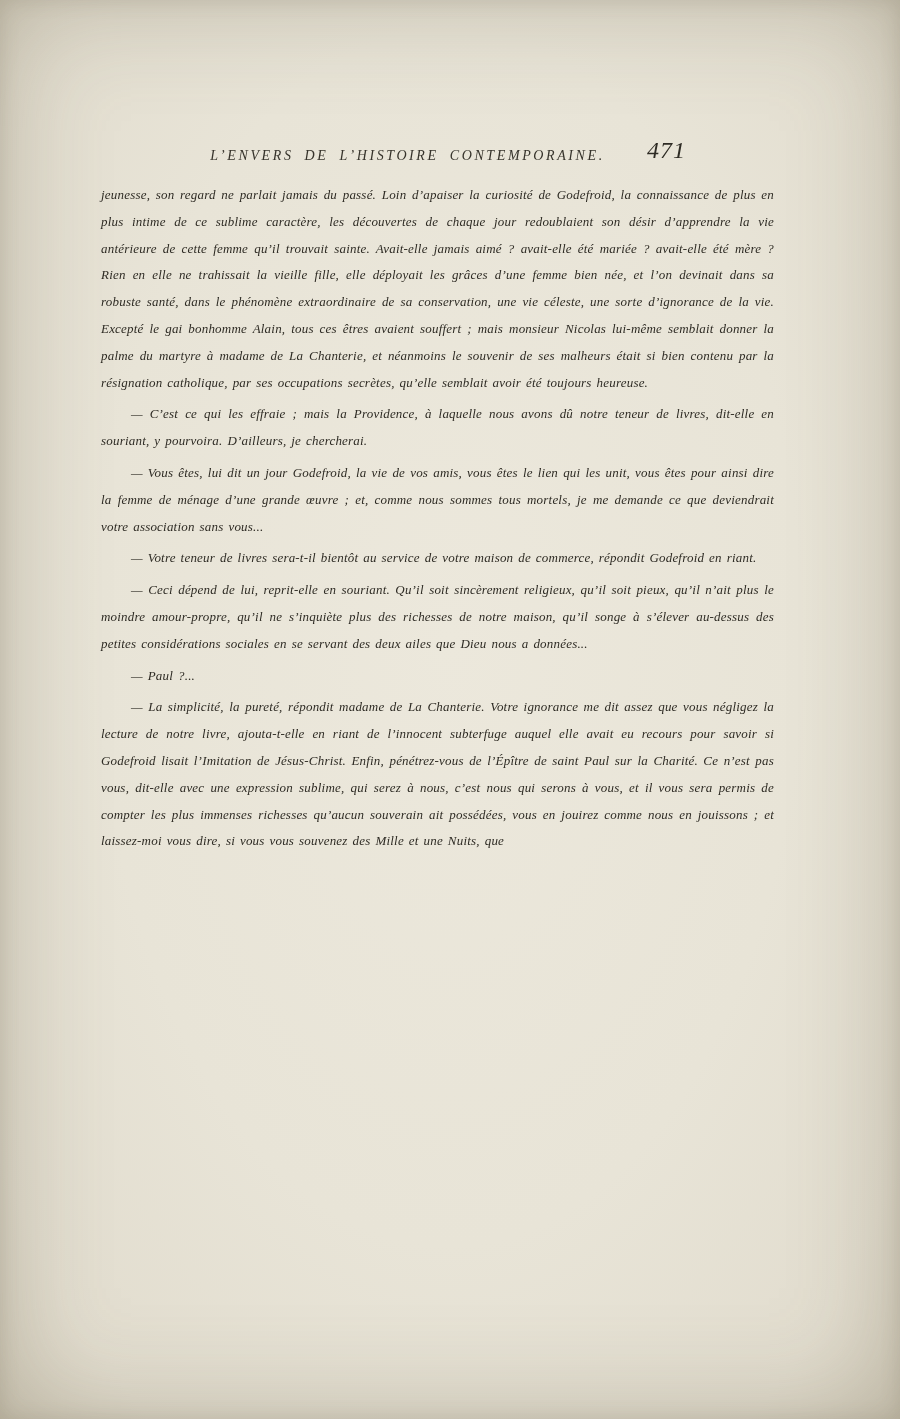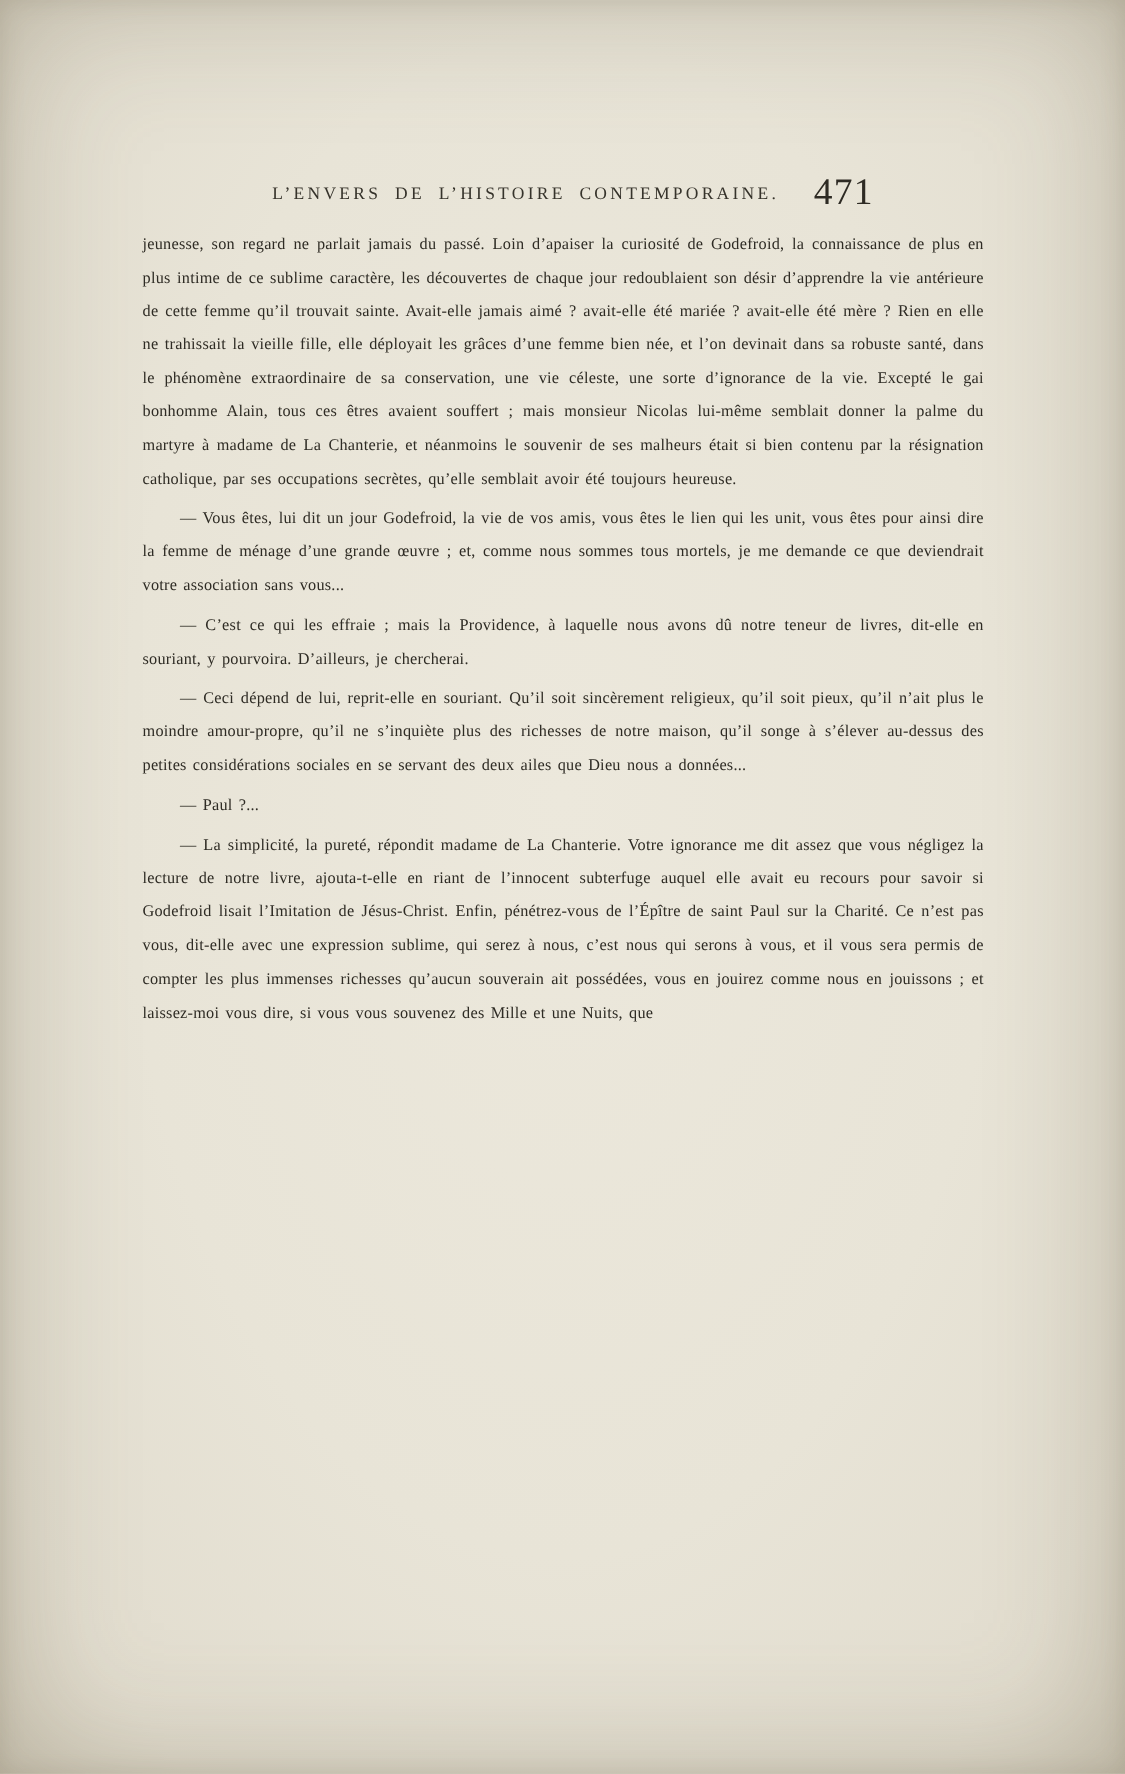--- a/index.html
+++ b/index.html
@@ -22,23 +22,24 @@
     content: "";
     position: absolute;
     inset: 0;
     box-shadow:
       inset 0 0 110px rgba(105, 95, 72, 0.32),
       inset 0 0 20px  rgba(105, 95, 72, 0.18);
     pointer-events: none;
   }
   .text-column {
     position: absolute;
-    left: 114px;
+    left: 101px;
     top: 136px;
     width: 673px;
+    font-style: italic;
   }
   .page-header {
     position: relative;
     height: 42px;
     margin-bottom: 4px;
   }
   .running-title {
     position: absolute;
     left: 0;
     right: 60px;
@@ -48,21 +49,21 @@
     letter-spacing: 2.6px;
     word-spacing: 5px;
     color: #36332b;
     text-transform: uppercase;
     white-space: nowrap;
   }
   .page-number {
     position: absolute;
     right: 88px;
     top: 1px;
-    font-size: 30px;
+    font-size: 24px;
     letter-spacing: 1px;
     color: #2e2b24;
   }
   .text-block p {
     margin: 0 0 5px 0;
     font-size: 13px;
     line-height: 26.8px;
     text-align: justify;
     text-indent: 30px;
     letter-spacing: 0.2px;
@@ -78,21 +79,22 @@
 <div class="scan-page">
   <div class="text-column">
 
     <div class="page-header">
       <div class="running-title">L’ENVERS DE L’HISTOIRE CONTEMPORAINE.</div>
       <div class="page-number">471</div>
     </div>
 
     <div class="text-block">
       <p class="continuation">jeunesse, son regard ne parlait jamais du passé. Loin d’apaiser la curiosité de Godefroid, la connaissance de plus en plus intime de ce sublime caractère, les découvertes de chaque jour redoublaient son désir d’apprendre la vie antérieure de cette femme qu’il trouvait sainte. Avait-elle jamais aimé ? avait-elle été mariée ? avait-elle été mère ? Rien en elle ne trahissait la vieille fille, elle déployait les grâces d’une femme bien née, et l’on devinait dans sa robuste santé, dans le phénomène extraordinaire de sa conservation, une vie céleste, une sorte d’ignorance de la vie. Excepté le gai bonhomme Alain, tous ces êtres avaient souffert ; mais monsieur Nicolas lui-même semblait donner la palme du martyre à madame de La Chanterie, et néanmoins le souvenir de ses malheurs était si bien contenu par la résignation catholique, par ses occupations secrètes, qu’elle semblait avoir été toujours heureuse.</p>
+      <p>— C’est ce qui les effraie ; mais la Providence, à laquelle nous avons dû notre teneur de livres, dit-elle en souriant, y pourvoira. D’ailleurs, je chercherai.</p>
       <p>— Vous êtes, lui dit un jour Godefroid, la vie de vos amis, vous êtes le lien qui les unit, vous êtes pour ainsi dire la femme de ménage d’une grande œuvre ; et, comme nous sommes tous mortels, je me demande ce que deviendrait votre association sans vous...</p>
-      <p>— C’est ce qui les effraie ; mais la Providence, à laquelle nous avons dû notre teneur de livres, dit-elle en souriant, y pourvoira. D’ailleurs, je chercherai.</p>
+      <p>— Votre teneur de livres sera-t-il bientôt au service de votre maison de commerce, répondit Godefroid en riant.</p>
       <p>— Ceci dépend de lui, reprit-elle en souriant. Qu’il soit sincèrement religieux, qu’il soit pieux, qu’il n’ait plus le moindre amour-propre, qu’il ne s’inquiète plus des richesses de notre maison, qu’il songe à s’élever au-dessus des petites considérations sociales en se servant des deux ailes que Dieu nous a données...</p>
       <p>— Paul ?...</p>
       <p>— La simplicité, la pureté, répondit madame de La Chanterie. Votre ignorance me dit assez que vous négligez la lecture de notre livre, ajouta-t-elle en riant de l’innocent subterfuge auquel elle avait eu recours pour savoir si Godefroid lisait l’Imitation de Jésus-Christ. Enfin, pénétrez-vous de l’Épître de saint Paul sur la Charité. Ce n’est pas vous, dit-elle avec une expression sublime, qui serez à nous, c’est nous qui serons à vous, et il vous sera permis de compter les plus immenses richesses qu’aucun souverain ait possédées, vous en jouirez comme nous en jouissons ; et laissez-moi vous dire, si vous vous souvenez des Mille et une Nuits, que</p>
     </div>
 
   </div>
 </div>
 
 </body></html>

